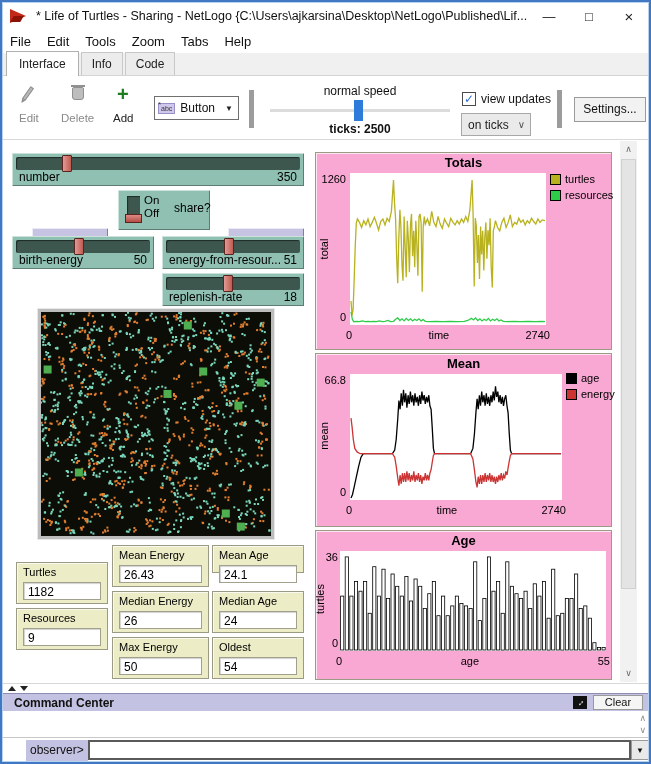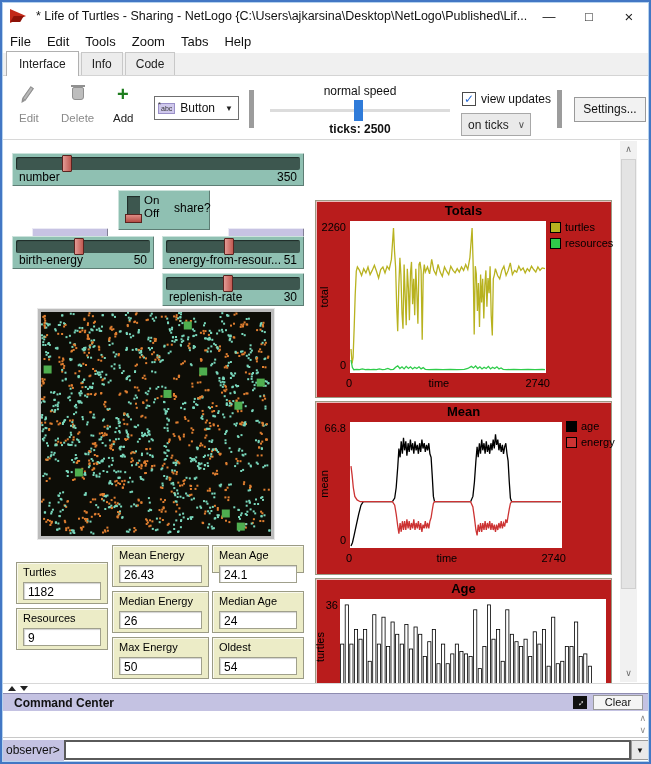--- a/index.html
+++ b/index.html
@@ -82,21 +82,21 @@
 
   
   .world-frame { position:absolute; left:36px; top:169px; width:236px; height:230px; border:3px solid #bcbcbc; outline:1px solid #e8e8e8; background:#0d0d07; }
 
   
   .monitor { position:absolute; background:#ececc7; border:1px solid #9b9b85; box-shadow:inset 1px 1px 0 rgba(255,255,255,.7); }
   .mon-label { position:absolute; left:6px; top:3px; font-size:11px; color:#000; }
   .mon-value { position:absolute; left:6px; right:6px; top:19px; height:18px; background:#ffffff; border:1px solid #a0a08c; box-shadow:inset 1px 1px 1px rgba(0,0,0,.18); font-size:12px; color:#000; padding:2px 0 0 4px; }
 
   
-  .plot { position:absolute; background:#b91c1c; border:1px solid #9b9b85; box-shadow:inset 1px 1px 0 rgba(255,255,255,.7);margin-top:48px; }
+  .plot { position:absolute; background:#f9a8d4; border:1px solid #9b9b85; box-shadow:inset 1px 1px 0 rgba(255,255,255,.7); }
   .plot-title { position:absolute; left:0; right:0; top:2px; text-align:center; font-size:13px; font-weight:bold; color:#000; }
   .plot-area { position:absolute; background:#ffffff; }
   .plot-ymax { position:absolute; font-size:11px; color:#000; text-align:right; width:28px; }
   .plot-ymin { position:absolute; font-size:11px; color:#000; text-align:right; width:28px; }
   .plot-ylab { position:absolute; font-size:11px; color:#000; transform:rotate(-90deg); transform-origin:center; }
   .plot-xrow { position:absolute; display:flex; justify-content:space-between; font-size:11px; color:#000; }
   .legend { position:absolute; }
   .legend-entry { display:flex; align-items:center; margin-bottom:4px; }
   .legend-swatch { width:11px; height:11px; border:1px solid #000; margin-right:4px; flex:none; }
   .legend-text { font-size:11px; color:#000; }
@@ -111,21 +111,21 @@
   .splitter .tri-up, .splitter .tri-dn { position:absolute; top:2px; width:0; height:0; }
   .tri-up { left:6px; border-left:4px solid transparent; border-right:4px solid transparent; border-bottom:5px solid #222; }
   .tri-dn { left:18px; border-left:4px solid transparent; border-right:4px solid transparent; border-top:5px solid #222; }
   .cc-header { position:absolute; left:2px; top:693px; right:2px; height:18px; background:#c4c2e2; border-top:1px solid #8e8cb0; display:flex; align-items:center; }
   .cc-title { font-size:12px; font-weight:bold; color:#111; margin-left:12px; }
   .cc-expand { margin-left:auto; width:14px; height:13px; background:#111; color:#fff; font-size:9px; line-height:13px; text-align:center; margin-right:6px; }
   .cc-expand span { display:inline-block; transform:rotate(-45deg); }
   .cc-clear { width:50px; height:15px; background:#f5f5f5; border:1px solid #999; font-size:11px; color:#111; text-align:center; line-height:13px; margin-right:6px; }
   .cc-output { position:absolute; left:2px; top:711px; right:2px; height:27px; background:#ffffff; border-bottom:1px solid #c8c8c8; }
   .cc-output .arr { position:absolute; right:3px; font-size:9px; color:#8a8a8a; }
-  .cc-inputrow { position:absolute; left:2px; top:738px; right:2px; height:24px; background:#ffffff; display:flex; align-items:center; }
+  .cc-inputrow { position:absolute; left:2px; top:738px; right:2px; height:24px; background:#ffffff; display:flex; align-items:center;padding-left:24px; }
   .cc-prompt { background:#c4c2e2; font-size:12px; color:#111; padding:3px 4px 4px 4px; flex:none; }
   .cc-input { flex:1; height:20px; border:2px solid #5a5a5a; background:#fff; font-size:12px; font-family:"Liberation Sans",sans-serif; padding:0 3px; }
   .cc-combo { flex:none; width:18px; height:20px; background:#e9e9e9; border:1px solid #9a9a9a; font-size:8px; text-align:center; line-height:19px; color:#111; }
 </style>
 </head>
 <body>
 
 <div id="window">
 
   <div class="titlebar">
@@ -228,21 +228,21 @@
           <div class="nl-thumb" style="left: calc(47% - 5px);"></div>
         </div>
       <span class="nl-slabel">energy-from-resour...</span>
       <span class="nl-svalue">51</span>
     </div>
     <div class="nl-slider" style="left:160px; top:133px; width:142px; height:33px;">
       <div class="nl-track">
           <div class="nl-thumb" style="left: calc(46% - 5px);"></div>
         </div>
       <span class="nl-slabel">replenish-rate</span>
-      <span class="nl-svalue">30</span>
+      <span class="nl-svalue">18</span>
     </div>
 
     <div class="world-frame">
       <svg id="world-svg" width="230" height="224" viewBox="0 0 230 224">
           <rect x="0" y="0" width="230" height="224" fill="#0d0d07"></rect>
           <rect x="2.8" y="13.2" width="2" height="2" fill="#e07f30"></rect>
           <rect x="2.5" y="12.3" width="2" height="2" fill="#e07f30"></rect>
           <rect x="2.9" y="14.8" width="2" height="2" fill="#e07f30"></rect>
           <rect x="56.8" y="33.6" width="2" height="2" fill="#e07f30"></rect>
           <rect x="57.2" y="34.5" width="2" height="2" fill="#e07f30"></rect>
@@ -1979,21 +1979,21 @@
     </div>
 
     <div class="plot" style="left:313px; top:12px; width:297px; height:198px;">
       <div class="plot-title">Totals</div>
       <div class="plot-area" style="left:34px; top:20px; width:196px; height:152px;">
         <svg width="196" height="152" viewBox="0 0 196 152">
             <polyline points="1.0,128.0 2.1,142.4 3.1,136.5 4.2,106.0 5.2,73.9 6.3,50.2 7.4,46.0 9.5,49.4 11.6,54.5 13.7,47.7 15.9,51.9 18.0,46.0 20.1,53.6 22.2,49.4 24.4,44.3 26.5,50.2 28.6,57.0 30.7,48.5 32.9,46.0 35.0,51.9 37.1,45.2 39.2,48.5 41.4,38.4 43.5,7.1 44.5,29.9 45.6,46.0 46.7,85.7 47.7,110.3 48.8,65.5 49.9,36.7 50.9,53.6 52.0,92.5 53.0,107.7 54.1,43.5 55.2,75.6 56.2,104.3 57.3,47.7 58.4,67.1 59.4,99.3 60.5,51.9 61.5,40.9 62.6,83.2 63.7,57.8 64.7,94.2 65.8,47.7 66.8,70.5 67.9,102.7 69.0,43.5 70.0,40.9 71.1,49.4 72.2,118.7 73.2,53.6 74.3,43.5 75.3,51.1 77.5,46.0 79.6,52.8 81.7,38.4 83.8,49.4 86.0,53.6 88.1,43.5 90.2,51.1 92.3,55.3 94.5,46.0 96.6,50.2 98.7,53.6 100.8,45.2 103.0,49.4 105.1,51.9 107.2,47.7 109.3,51.1 111.5,46.0 113.6,49.4 115.7,43.5 117.8,48.5 119.9,36.7 122.1,7.1 123.1,41.8 124.2,113.6 125.3,45.2 126.3,52.8 127.4,90.0 128.4,62.1 129.5,106.0 130.6,53.6 131.6,81.5 132.7,57.8 133.8,97.6 134.8,64.6 135.9,49.4 136.9,85.7 138.0,57.0 139.1,72.2 140.1,45.2 141.2,94.2 142.3,114.5 143.3,57.8 144.4,53.6 145.4,47.7 147.6,54.5 149.7,57.8 151.8,49.4 153.9,45.2 156.1,54.5 158.2,49.4 160.3,41.8 162.4,53.6 164.6,49.4 166.7,51.1 168.8,45.2 170.9,49.4 173.1,46.9 175.2,51.9 177.3,47.7 179.4,50.2 181.5,45.2 183.7,48.5 185.8,51.1 187.9,46.0 190.0,49.4 192.2,46.9 195.0,47.7" fill="none" stroke="#b8b21f" stroke-width="1.3"></polyline>
             <polyline points="1.0,139.0 2.4,146.6 3.8,148.7 6.7,148.3 9.5,148.7 12.3,147.9 15.2,148.7 18.0,148.3 20.8,148.7 23.7,148.3 26.5,148.7 29.3,147.9 32.2,148.7 35.0,148.3 37.8,147.5 40.6,148.7 43.5,148.3 45.6,146.2 47.7,144.9 49.9,147.5 52.0,145.8 54.1,147.9 56.2,145.4 58.4,147.5 60.5,145.8 62.6,147.9 64.7,146.2 66.8,147.5 69.0,145.8 71.1,147.9 73.2,146.6 75.3,148.3 78.9,148.7 86.0,148.3 93.0,148.7 100.1,148.3 107.2,148.7 114.3,148.3 117.8,147.5 121.4,145.4 123.5,147.0 125.6,144.9 127.7,147.5 129.9,145.8 132.0,147.9 134.1,146.2 136.2,147.5 138.4,145.4 140.5,147.9 142.6,146.2 144.7,147.5 146.9,145.8 149.0,147.9 151.1,147.0 153.2,148.3 156.8,148.7 163.8,148.3 170.9,148.7 178.0,148.3 185.1,148.7 192.2,148.5 195.0,148.7" fill="none" stroke="#2fcc4a" stroke-width="1.3"></polyline>
           </svg>
       </div>
-      <div class="plot-ymax" style="left:2px; top:20px;">2260</div>
+      <div class="plot-ymax" style="left:2px; top:20px;">1260</div>
       <div class="plot-ymin" style="left:2px; top:158px;">0</div>
       <div class="plot-ylab" style="left:-12px; top:90px; width:40px; text-align:center;">total</div>
       <div class="plot-xrow" style="left:30px; top:176px; width:204px;">
         <span>0</span>
         <span>time</span>
         <span>2740</span>
       </div>
       <div class="legend" style="left:234px; top:20px;">
         <div class="legend-entry">
             <span class="legend-swatch" style="background: rgb(184, 178, 31);"></span>

